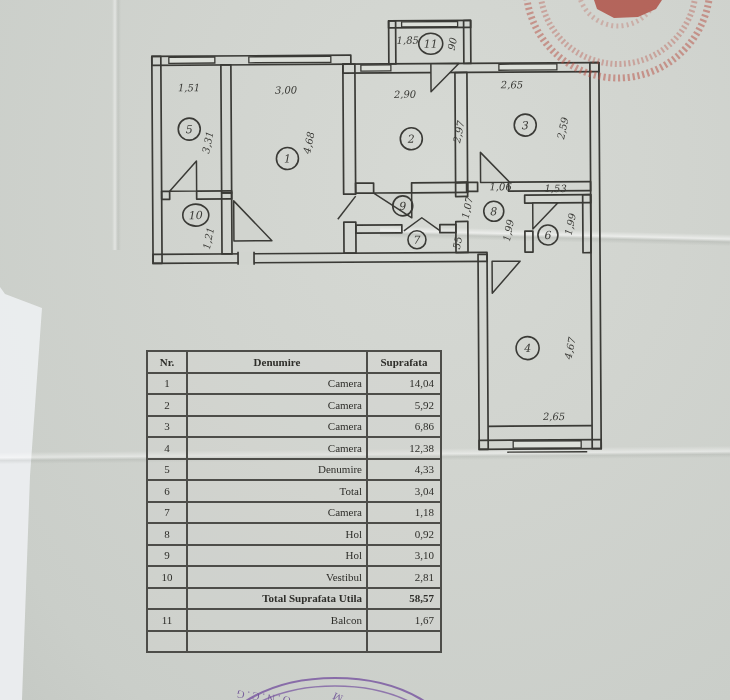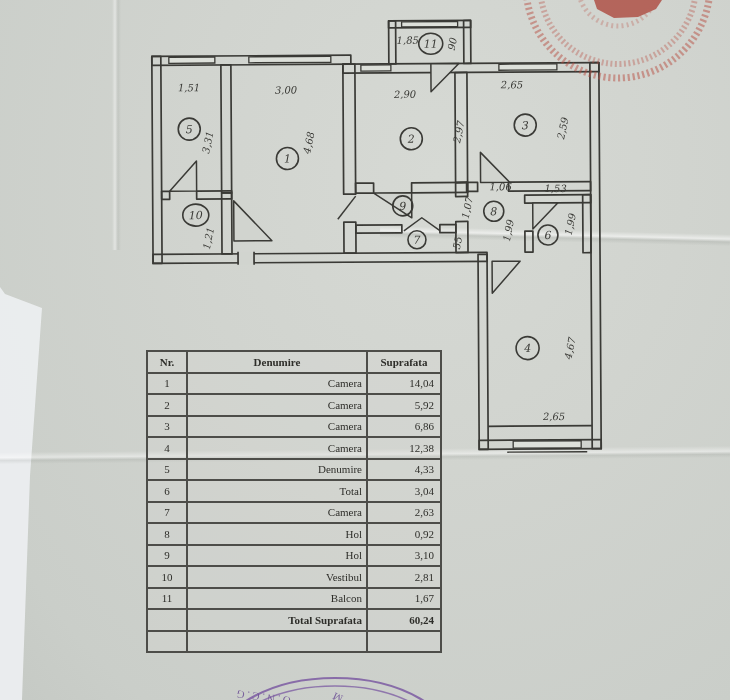--- a/index.html
+++ b/index.html
@@ -85,46 +85,46 @@
       <td class="vl">4,33</td>
     </tr>
     <tr>
       <td class="nr">6</td>
       <td class="nm">Total</td>
       <td class="vl">3,04</td>
     </tr>
     <tr>
       <td class="nr">7</td>
       <td class="nm">Camera</td>
-      <td class="vl">2,63</td>
+      <td class="vl">1,18</td>
     </tr>
     <tr>
       <td class="nr">8</td>
       <td class="nm">Hol</td>
       <td class="vl">0,92</td>
     </tr>
     <tr>
       <td class="nr">9</td>
       <td class="nm">Hol</td>
       <td class="vl">3,10</td>
     </tr>
     <tr>
       <td class="nr">10</td>
       <td class="nm">Vestibul</td>
       <td class="vl">2,81</td>
     </tr>
+    <tr class="bold">
+      <td class="nr"></td>
+      <td class="nm">Total Suprafata Utila</td>
+      <td class="vl">58,57</td>
+    </tr>
     <tr>
       <td class="nr">11</td>
       <td class="nm">Balcon</td>
       <td class="vl">1,67</td>
-    </tr>
-    <tr class="bold">
-      <td class="nr"></td>
-      <td class="nm">Total Suprafata</td>
-      <td class="vl">60,24</td>
     </tr>
     <tr>
       <td class="nr"></td>
       <td class="nm"></td>
       <td class="vl"></td>
     </tr>
   </tbody>
     </table>
 
   <svg class="overlay" width="730" height="700" viewBox="0 0 730 700">

